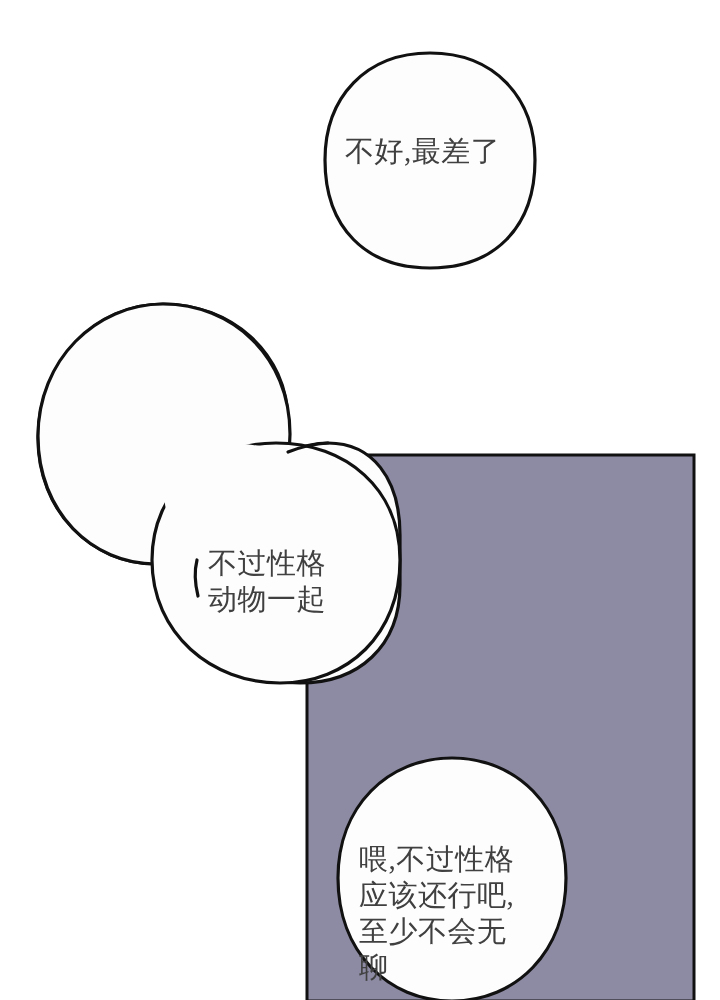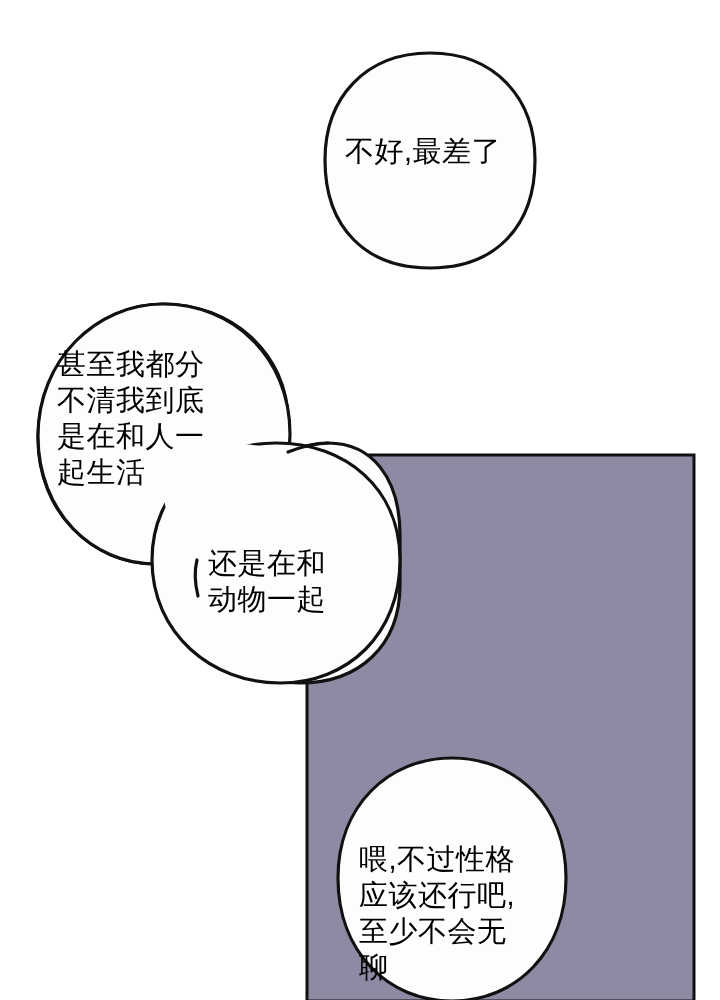--- a/index.html
+++ b/index.html
@@ -20,22 +20,22 @@
   #comic-svg {
     position: absolute;
     top: 0;
     left: 0;
     width: 720px;
     height: 1000px;
     display: block;
   }
   .bubble-text {
     position: absolute;
-    color: #000000;
-    font-family: Liberation Sans, sans-serif;
+    color: #404040;
+    font-family: Liberation Serif, serif;
     font-weight: 500;
     line-height: 1.24;
     white-space: pre-line;
     letter-spacing: 0.5px;
     pointer-events: none;
   }
   #bubble-text-1 {
     left: 345px;
     top: 134px;
     width: 200px;
@@ -129,26 +129,22 @@
       <path d="M 452 758
                C 516 758 566 806 566 878
                C 566 952 516 1001 452 1001
                C 388 1001 338 952 338 878
                C 338 806 388 758 452 758 Z" fill="#fdfdfd" stroke="#111111" stroke-width="3.2"></path>
     </g>
   </svg>
 
   <div class="bubble-text" id="bubble-text-1">不好,最差了</div>
 
-  <div class="bubble-text" id="bubble-text-2">甚至我都分
-不清我到底
-是在和人一
-起生活</div>
 
-  <div class="bubble-text" id="bubble-text-3">还是在和
+  <div class="bubble-text" id="bubble-text-3">不过性格
 动物一起</div>
 
   <div class="bubble-text" id="bubble-text-4">喂,不过性格
 应该还行吧,
 至少不会无
 聊</div>
 
 </div>
 
 </body></html>

